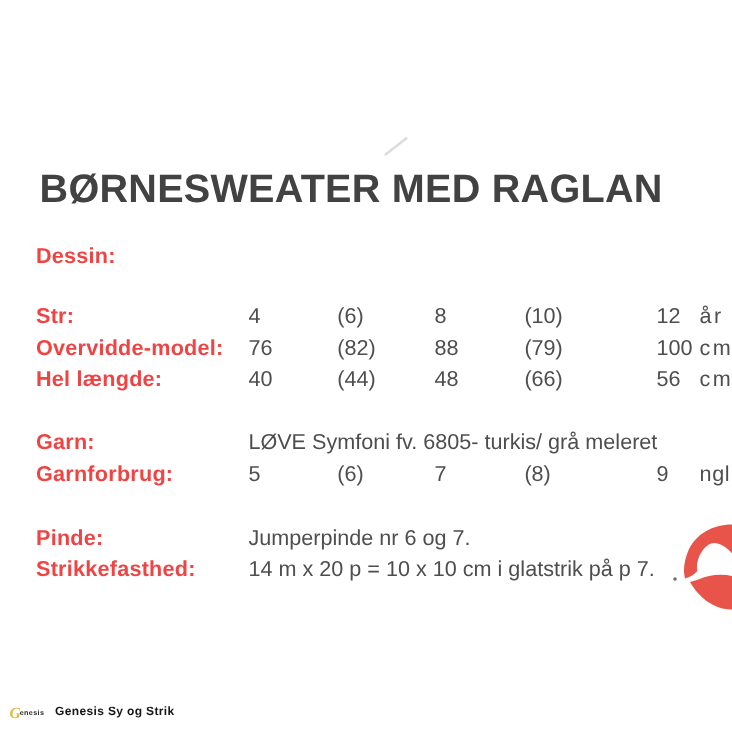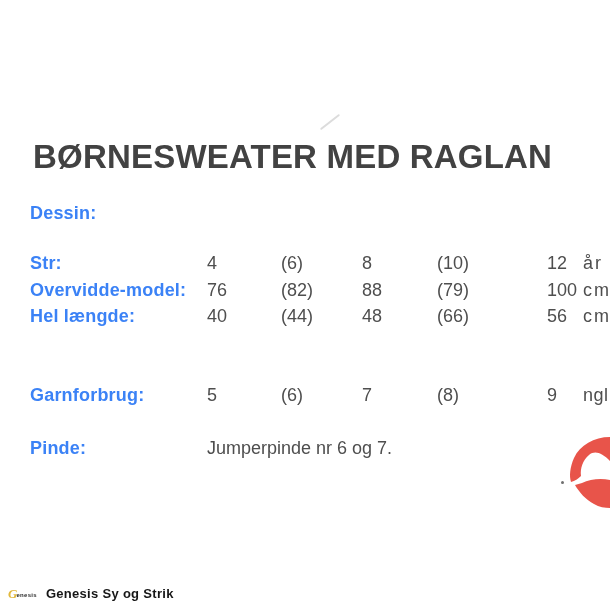--- a/index.html
+++ b/index.html
@@ -9,21 +9,21 @@
     position:relative;
   }
   .page{position:absolute;inset:0;background:#ffffff;}
   .title{
     position:absolute;left:29px;top:136px;margin:4px;
     font-size:33px;font-weight:bold;letter-spacing:0.2px;
     color:#424242;white-space:nowrap;line-height:1;
   }
   .row{position:absolute;left:0;width:610px;height:22px;font-size:18px;line-height:20px;color:#4e4e4e;}
   .row span{position:absolute;white-space:nowrap;}
-  .lbl{left:30px;font-weight:bold;color:#3b82f6;letter-spacing:0.2px;}
+  .lbl{left:30px;font-weight:bold;color:#ef4444;letter-spacing:0.2px;}
   .c1{left:207px;}
   .c2{left:281px;}
   .c3{left:362px;}
   .c4{left:437px;}
   .c5{left:519px;margin-left:28px;}
   .cu{left:583px;letter-spacing:2px;}
   .single{left:207px;}
   .smudge{
     position:absolute;left:318px;top:121px;width:24px;height:2px;
     background:#dcdcdc;transform:rotate(-38deg);border-radius:2px;
@@ -40,21 +40,21 @@
   .logo{display:inline-flex;align-items:center;line-height:1;}
   .logo-g{
     font-family:"Liberation Serif","DejaVu Serif",serif;
     font-style:italic;font-weight:bold;font-size:13px;color:#e2b93e;
   }
   .logo-rest{
     font-size:6px;font-weight:bold;color:#2b2b2b;letter-spacing:0.3px;
     margin-left:-1px;margin-top:3px;
   }
   .brand{
-    font-size:13px;font-weight:bold;color:#161616;letter-spacing:0.3px;
+    font-size:10px;font-weight:bold;color:#161616;letter-spacing:0.3px;
     white-space:nowrap;
   }
 </style>
 </head>
 <body>
 
 <div class="page">
 
   <div class="smudge"></div>
 
@@ -85,33 +85,41 @@
   <div class="row" style="top:306px">
     <span class="lbl">Hel længde:</span>
     <span class="c1">40</span>
     <span class="c2">(44)</span>
     <span class="c3">48</span>
     <span class="c4">(66)</span>
     <span class="c5">56</span>
     <span class="cu">cm</span>
   </div>
 
+  <div class="row" style="top:358px">
+    <span class="lbl">Garn:</span>
+    <span class="single">LØVE Symfoni fv. 6805- turkis/ grå meleret</span>
+  </div>
   <div class="row" style="top:385px">
     <span class="lbl">Garnforbrug:</span>
     <span class="c1">5</span>
     <span class="c2">(6)</span>
     <span class="c3">7</span>
     <span class="c4">(8)</span>
     <span class="c5">9</span>
     <span class="cu" style="letter-spacing:0.5px">ngl</span>
   </div>
 
   <div class="row" style="top:438px">
     <span class="lbl">Pinde:</span>
     <span class="single">Jumperpinde nr 6 og 7.</span>
+  </div>
+  <div class="row" style="top:464px">
+    <span class="lbl">Strikkefasthed:</span>
+    <span class="single">14 m x 20 p = 10 x 10 cm i glatstrik på p 7.</span>
   </div>
 
   <svg class="swirl" viewBox="0 0 44 76" aria-hidden="true">
     <path d="M 44 3 C 28 3 14 11 8 24 C 4 33 3 42 5 48 C 9 47 12 45 15 42 C 14 34 17 26 23 21 C 29 16 36 19 44 27 Z" fill="#e8544a"></path>
     <path d="M 44 46 C 35 44 24 45 16 49 L 9 51 C 13 58 20 66 28 70 C 33 73 39 74 44 74 Z" fill="#e8544a"></path>
   </svg>
   <div class="speck"></div>
 
   <div class="footer">
     <span class="logo">

